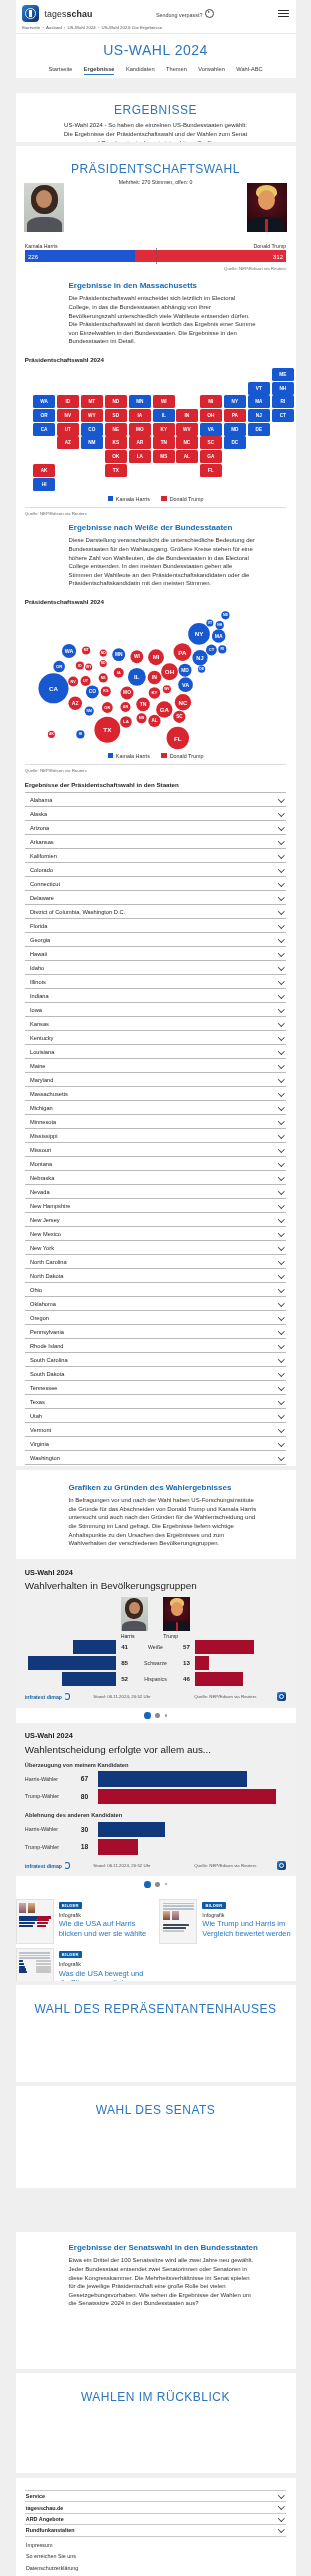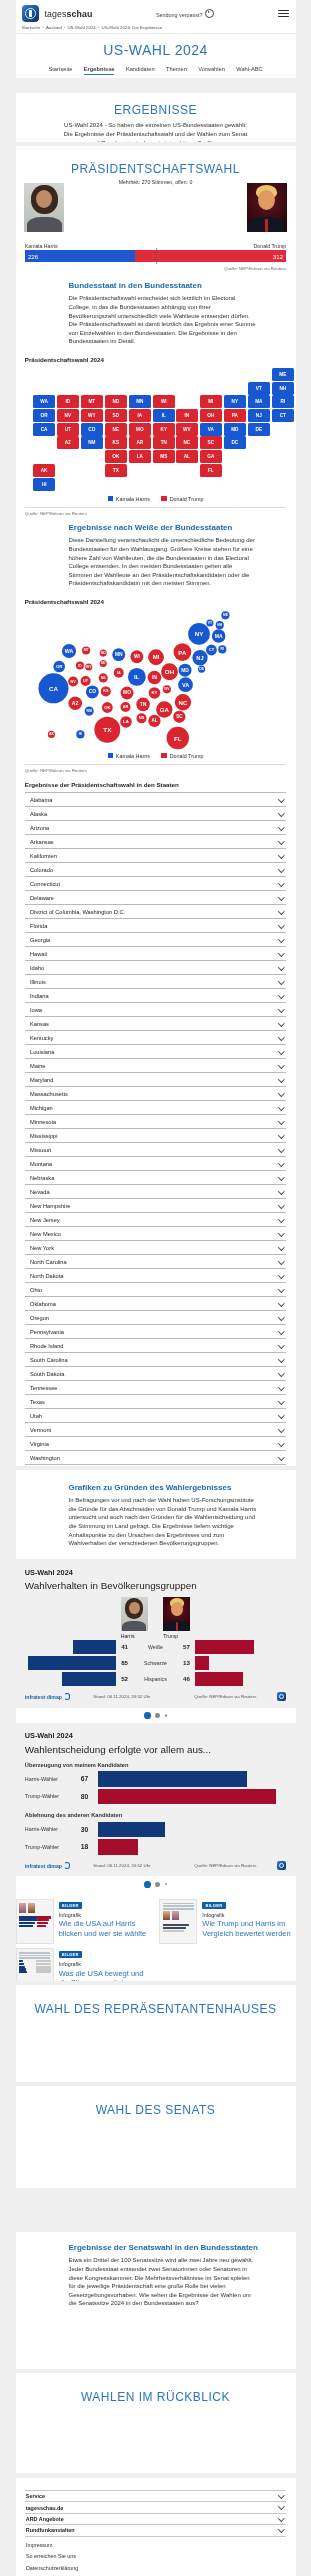--- a/index.html
+++ b/index.html
@@ -200,21 +200,21 @@
       <span>Kamala Harris</span>
       <span>Donald Trump</span>
     </div>
     <div class="ev-bar">
       <div class="h" id="evH" style="width: 42.0074%;">226</div>
       <div class="t" id="evT">312</div>
       <div class="maj-mark"></div>
     </div>
     <div class="src src-right">Quelle: NEP/Edison via Reuters</div>
 
-    <div class="sub-head" style="margin-top:10.4px">Bundesstaat in den Bundesstaaten</div>
+    <div class="sub-head" style="margin-top:10.4px">Ergebnisse in den Massachusetts</div>
     <div class="para">Die Präsidentschaftswahl entscheidet sich letztlich im Electoral College, in das die Bundesstaaten abhängig von ihrer Bevölkerungszahl unterschiedlich viele Wahlleute entsenden dürfen. Die Präsidentschaftswahl ist damit letztlich das Ergebnis einer Summe von Einzelwahlen in den Bundesstaaten. Die Ergebnisse in den Bundesstaaten im Detail.</div>
     <div class="chart-label">Präsidentschaftswahl 2024</div>
     <div class="tilemap" id="tilemap">
         <div class="tile H" style="left: 247px; top: 0px;">ME</div>
         <div class="tile H" style="left: 223px; top: 13.7px;">VT</div>
         <div class="tile H" style="left: 247px; top: 13.7px;">NH</div>
         <div class="tile H" style="left: 8.3px; top: 27px;">WA</div>
         <div class="tile T" style="left: 32px; top: 27px;">ID</div>
         <div class="tile T" style="left: 56px; top: 27px;">MT</div>
         <div class="tile T" style="left: 80px; top: 27px;">ND</div>

